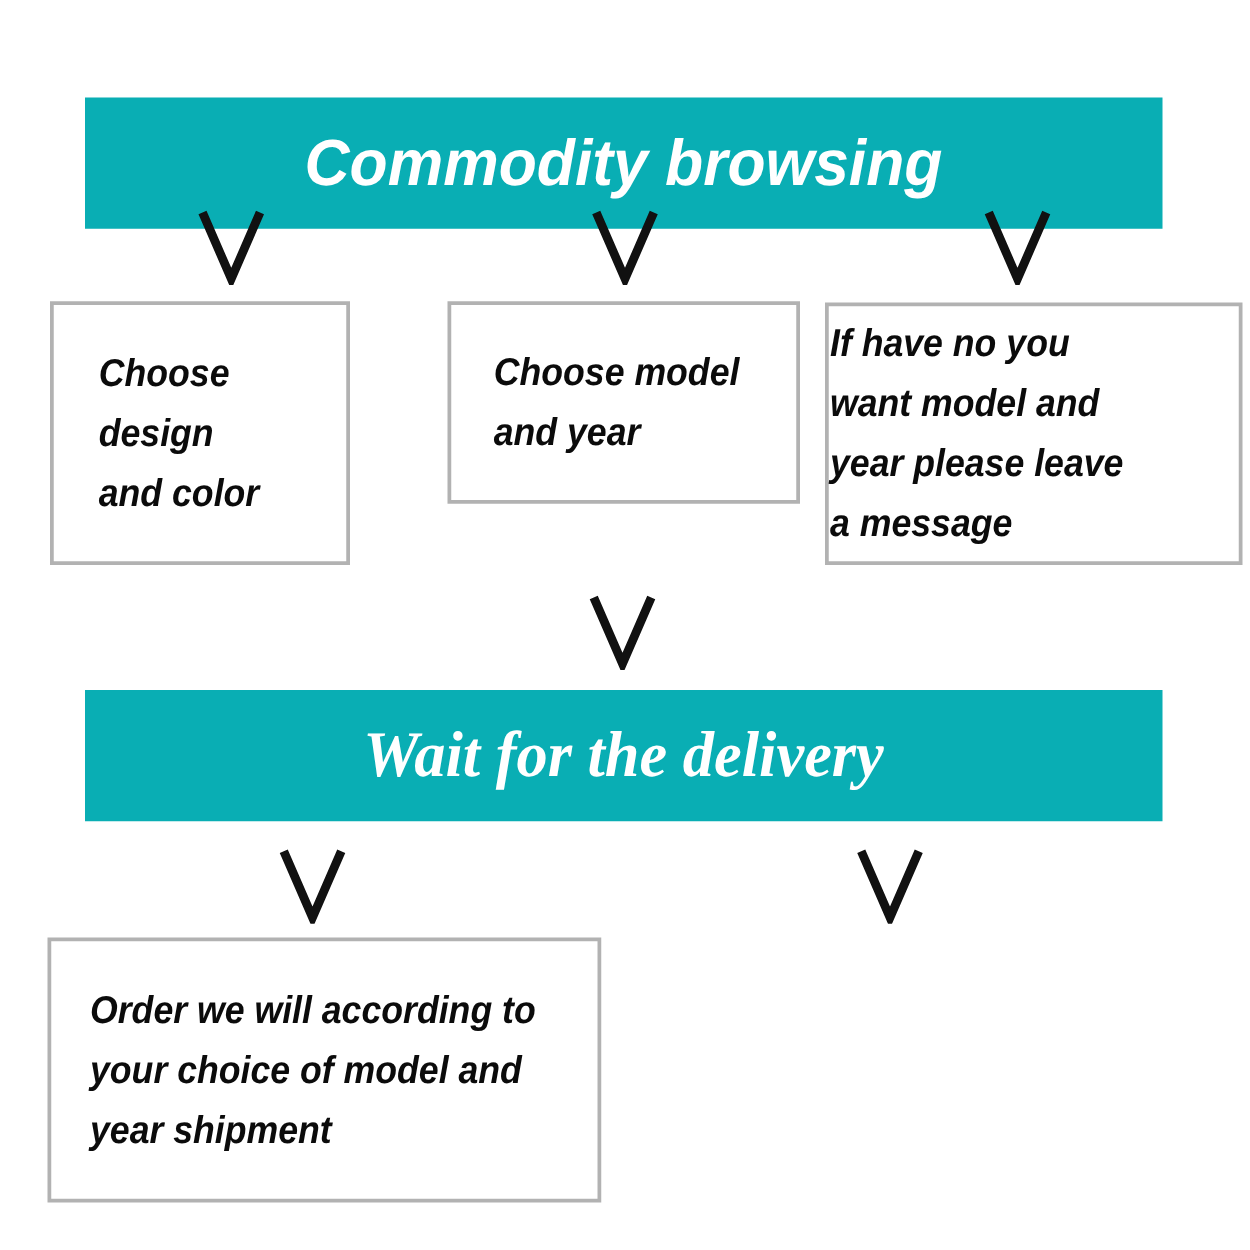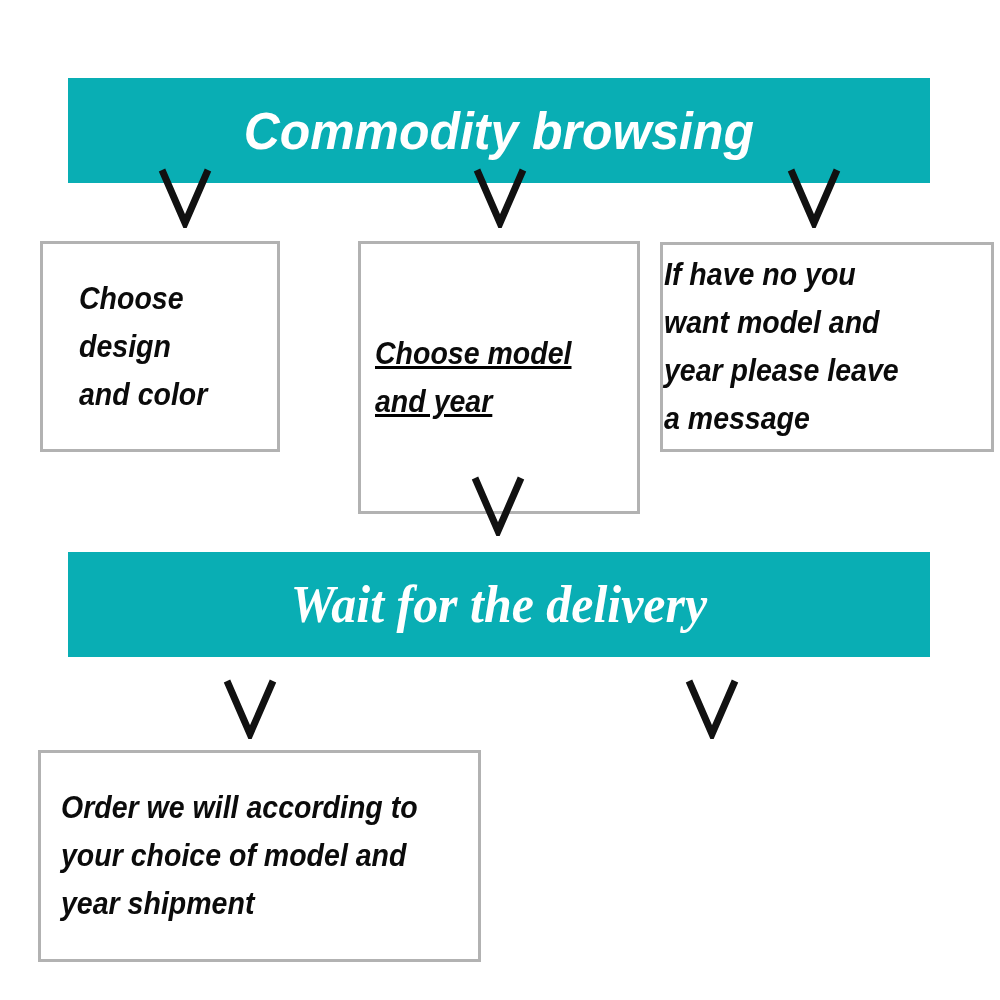--- a/index.html
+++ b/index.html
@@ -67,23 +67,23 @@
   
   #arrow-4 { left: 470px; top: 474px; }
   
   #arrow-5 { left: 222px; top: 677px; }
   #arrow-6 { left: 684px; top: 677px; }
 
   #banner-1 { top: 46px; margin-top: 32px; }
   #banner-2 { top: 552px; font-family: Liberation Serif, serif; }
 
   #box-1 { left: 40px;  top: 241px; width: 240px; height: 211px; padding-left: 36px; }
-  #box-2 { left: 358px; top: 241px; width: 282px; height: 273px; padding-left: 14px; text-decoration: underline; }
+  #box-2 { left: 358px; top: 241px; width: 282px; height: 162px; padding-left: 34px; }
   #box-3 { left: 660px; top: 242px; width: 334px; height: 210px; padding-left: 1px; }
-  #box-4 { left: 38px;  top: 750px; width: 443px; height: 212px; padding-left: 20px; align-items: center; }
+  #box-4 { left: 38px;  top: 750px; width: 443px; height: 212px; padding-left: 31px; align-items: center; }
   #box-5 { left: 521px; top: 752px; width: 437px; height: 206px; padding-left: 23px; }
 </style>
 </head>
 <body>
 
 <div class="canvas">
 
   <div class="banner" id="banner-1">
     <span class="banner-label">Commodity browsing</span>
   </div>

